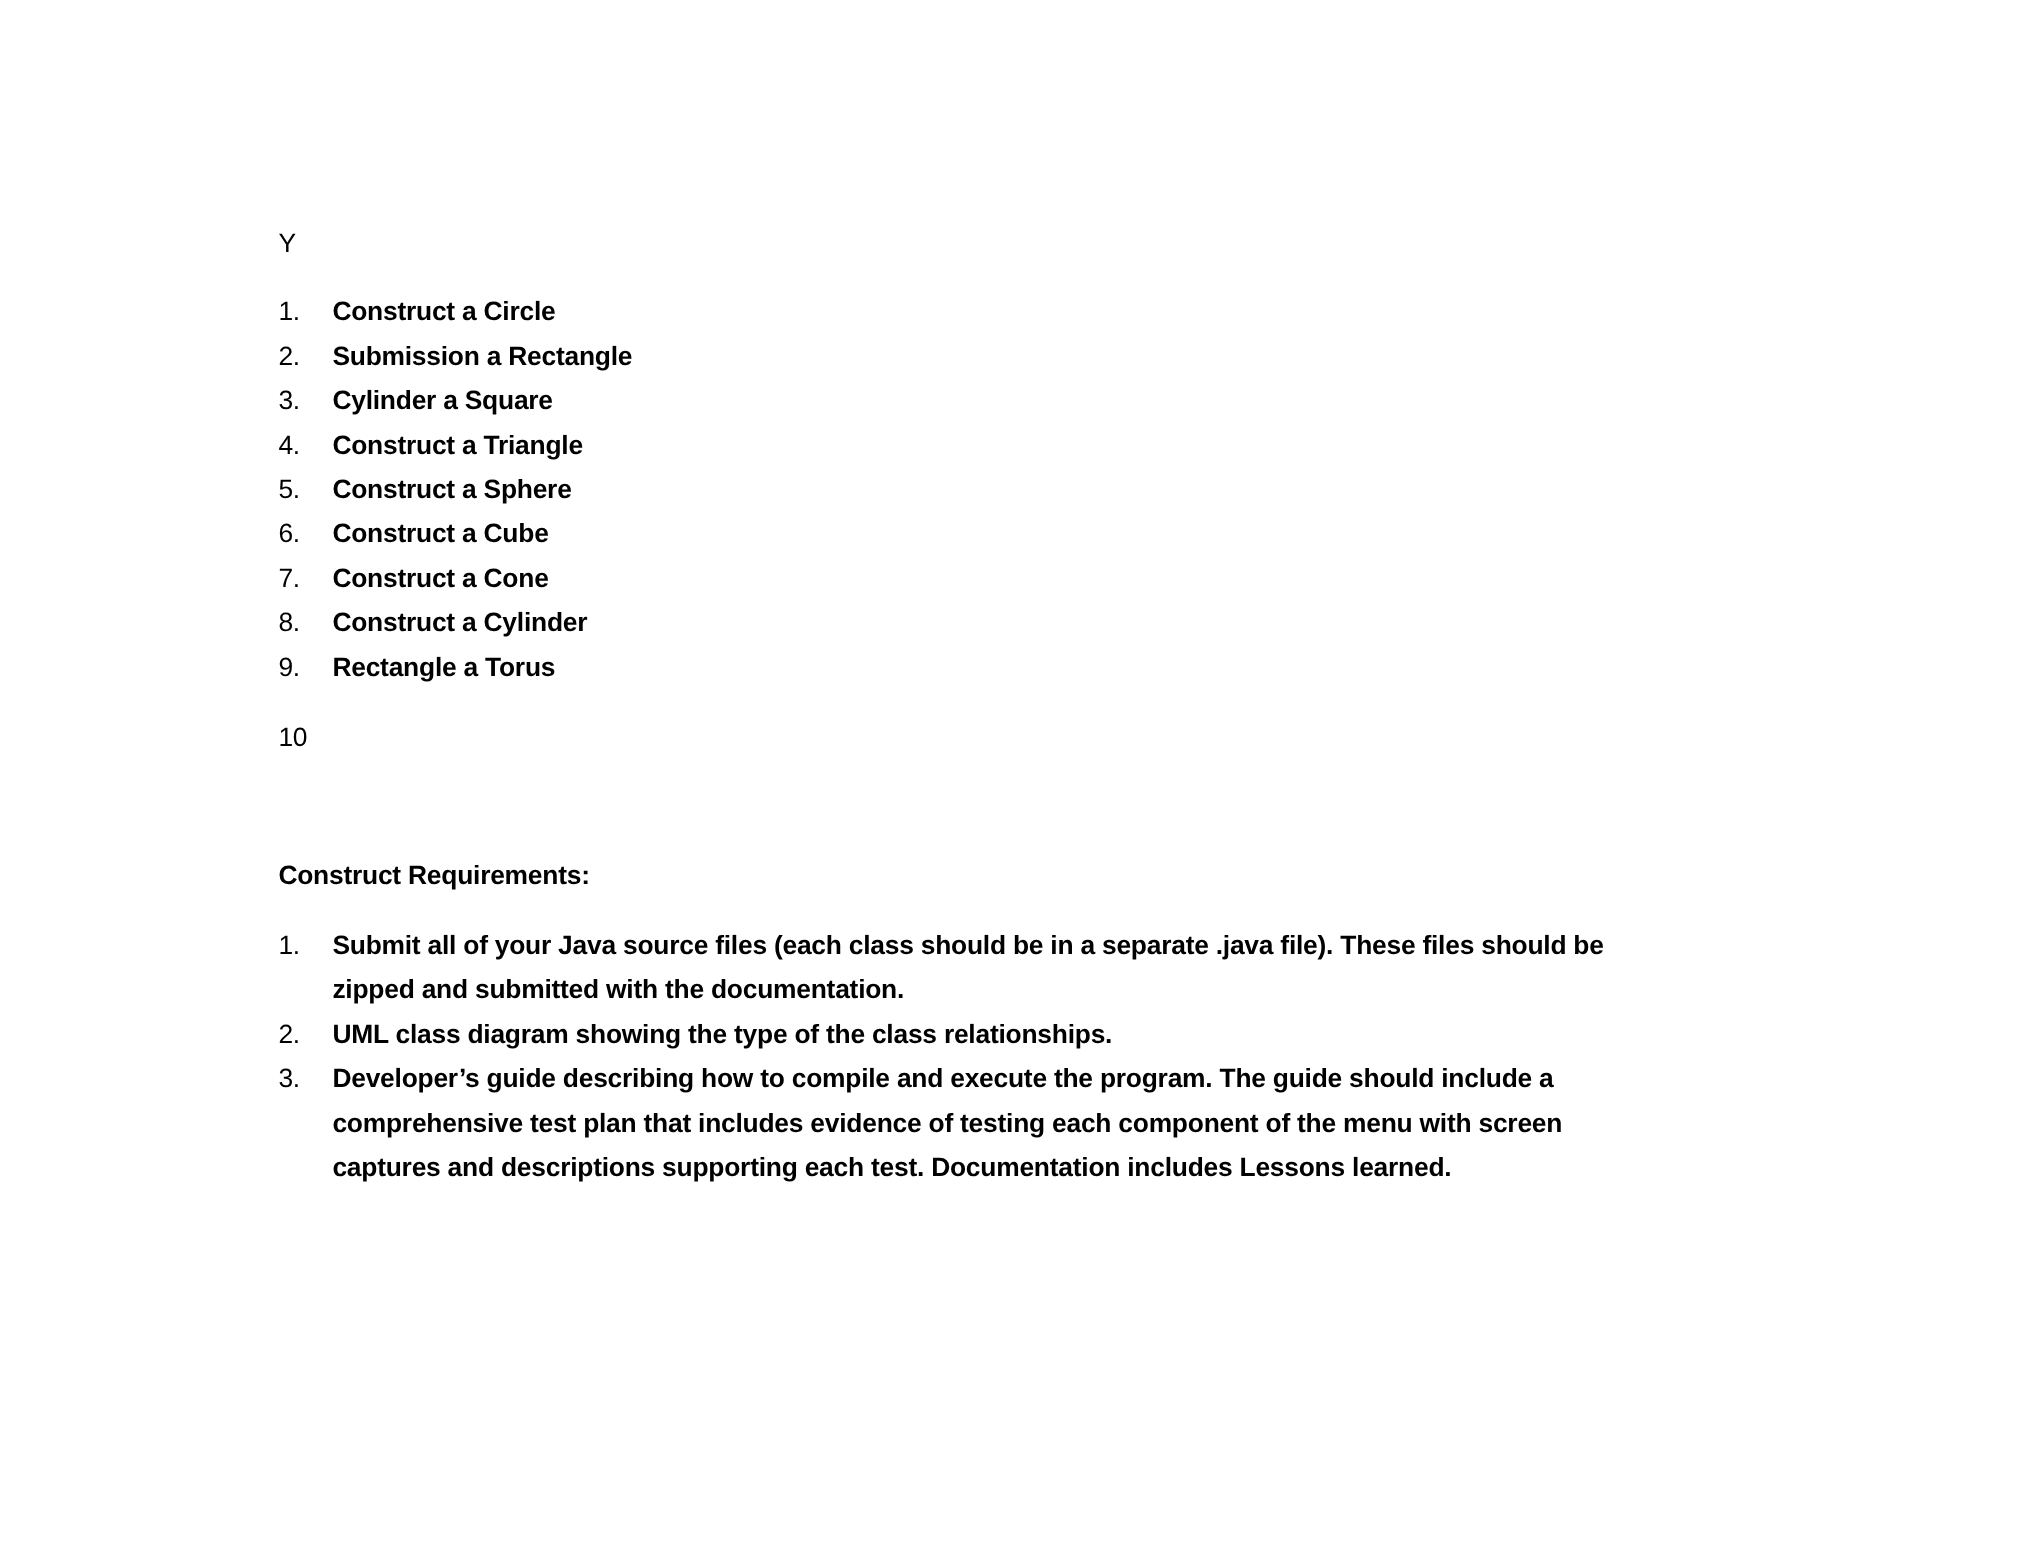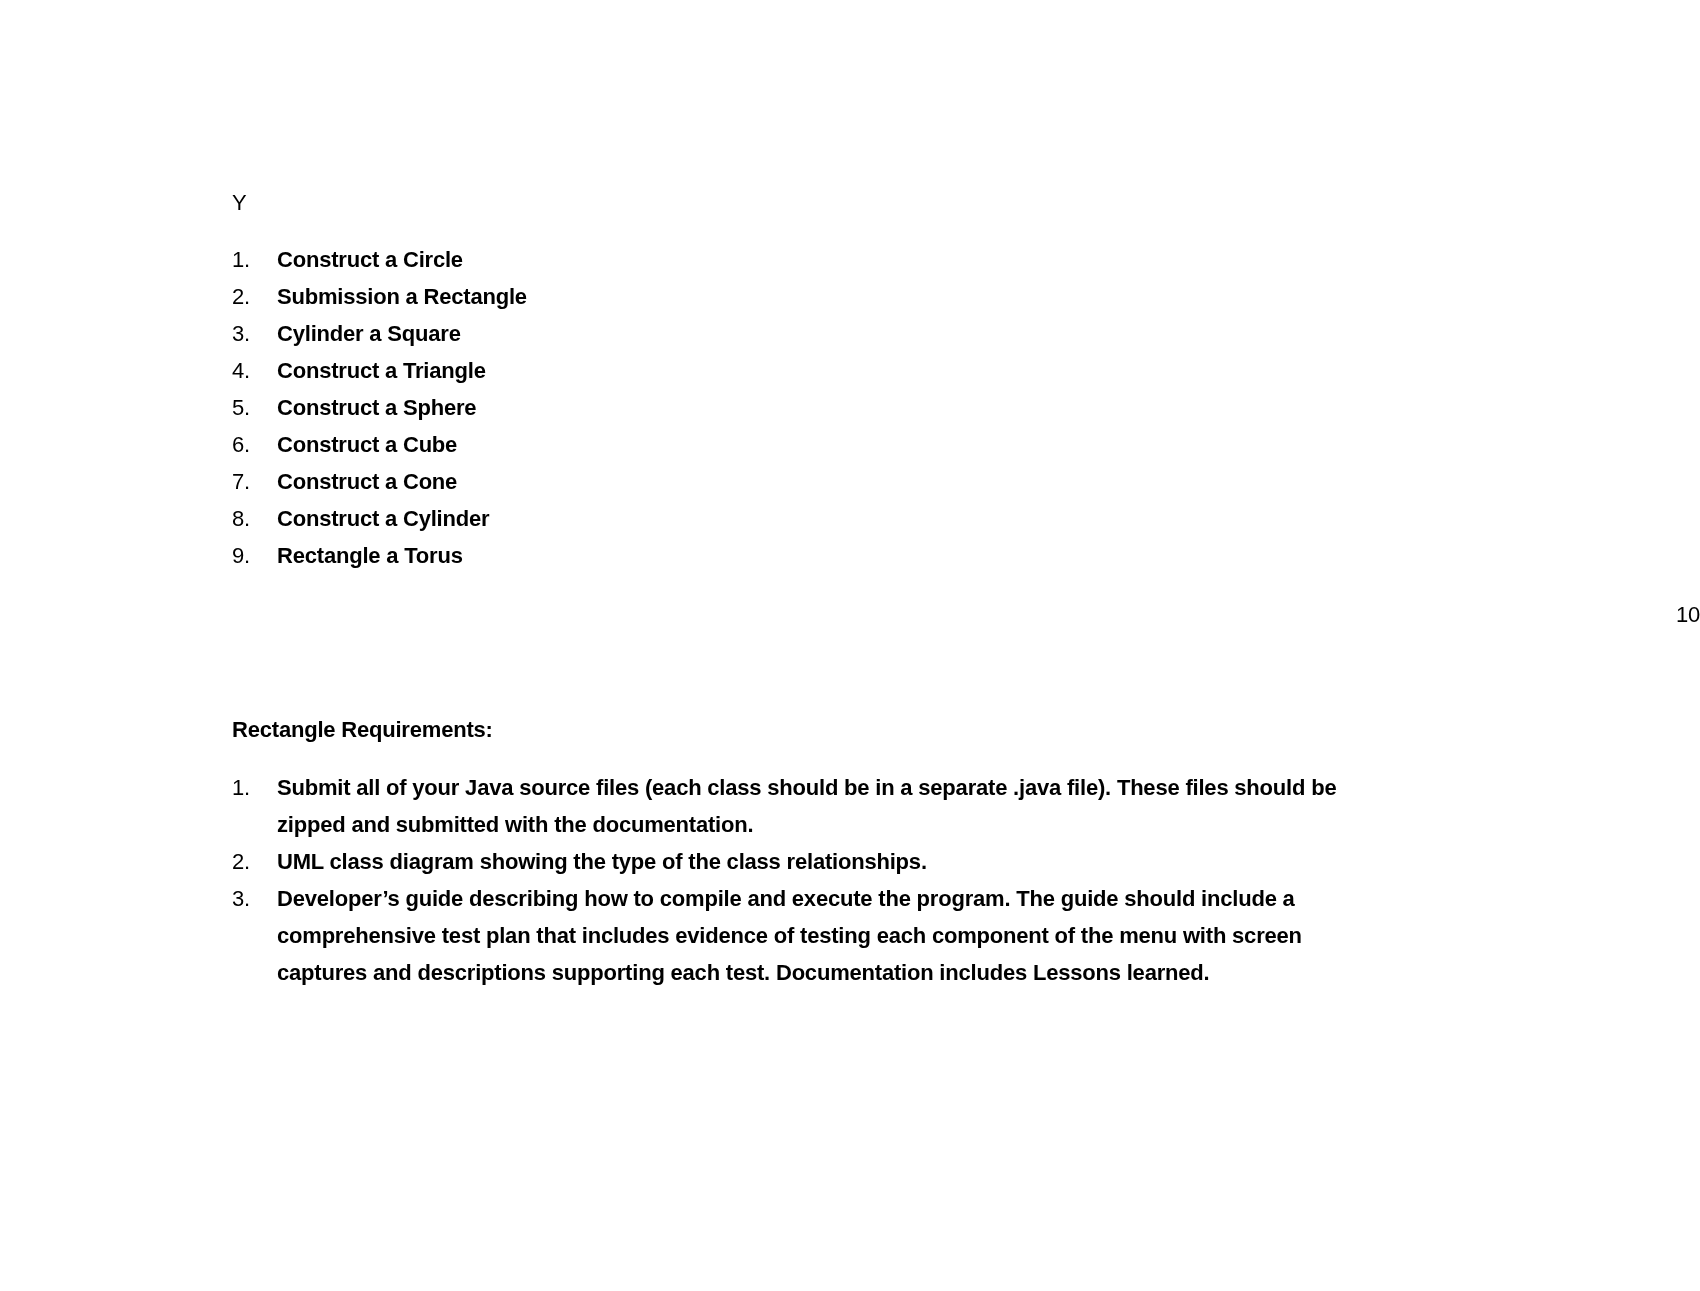--- a/index.html
+++ b/index.html
@@ -50,21 +50,20 @@
     flex-shrink: 0;
   }
 
   .list .item-text {
     flex: 1;
     font-weight: bold;
   }
 
   .echo-2 {
     margin-top: 22px;
-    text-align: right;
   }
 
   .exit-message {
     margin-left: 232px;
     margin-top: 21px;
   }
 
   .submission-heading {
     margin-left: 232px;
     margin-top: 78px;
@@ -124,21 +123,21 @@
     </li>
     <li>
       <span class="num">9.</span>
       <span class="item-text">Rectangle a Torus</span>
     </li>
   </ol>
 
   <div class="echo echo-2">10</div>
 
 
-  <h2 class="submission-heading">Rectangle Requirements:</h2>
+  <h2 class="submission-heading">Construct Requirements:</h2>
 
   <ol class="list submission-list">
     <li>
       <span class="num">1.</span>
       <span class="item-text">Submit all of your Java source files (each class should be in a separate .java file). These files should be zipped and submitted with the documentation.</span>
     </li>
     <li>
       <span class="num">2.</span>
       <span class="item-text">UML class diagram showing the type of the class relationships.</span>
     </li>

